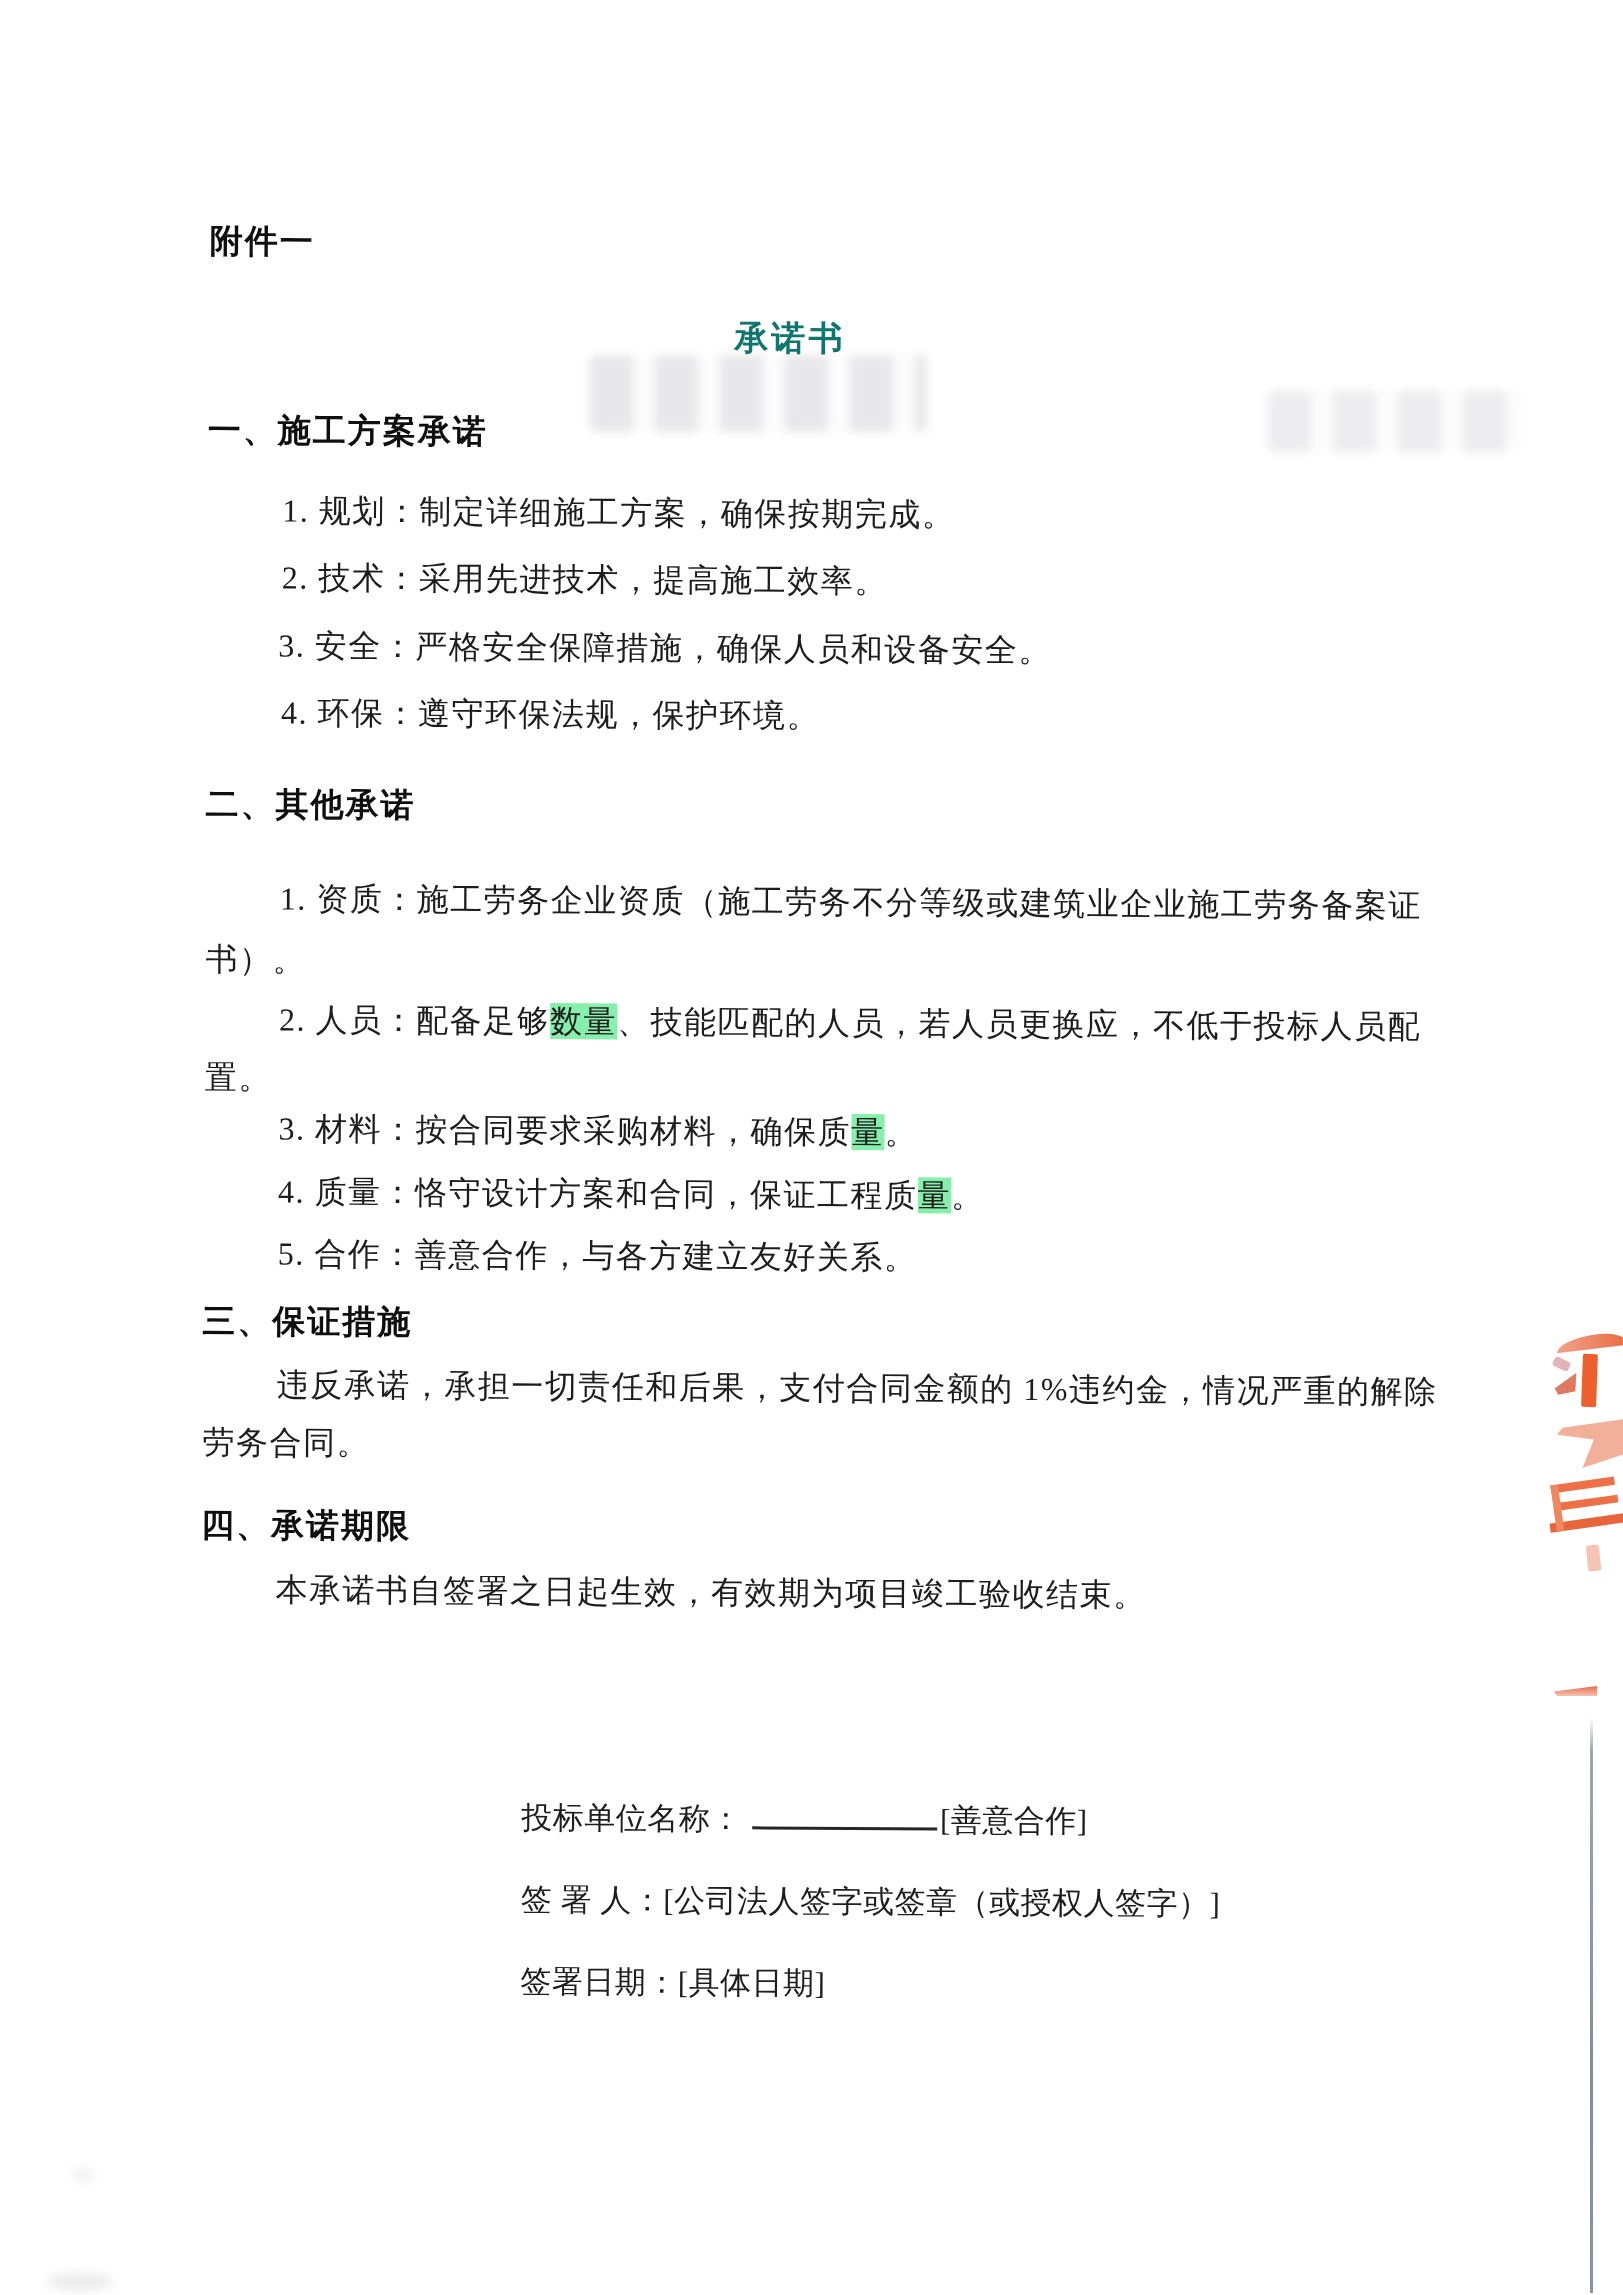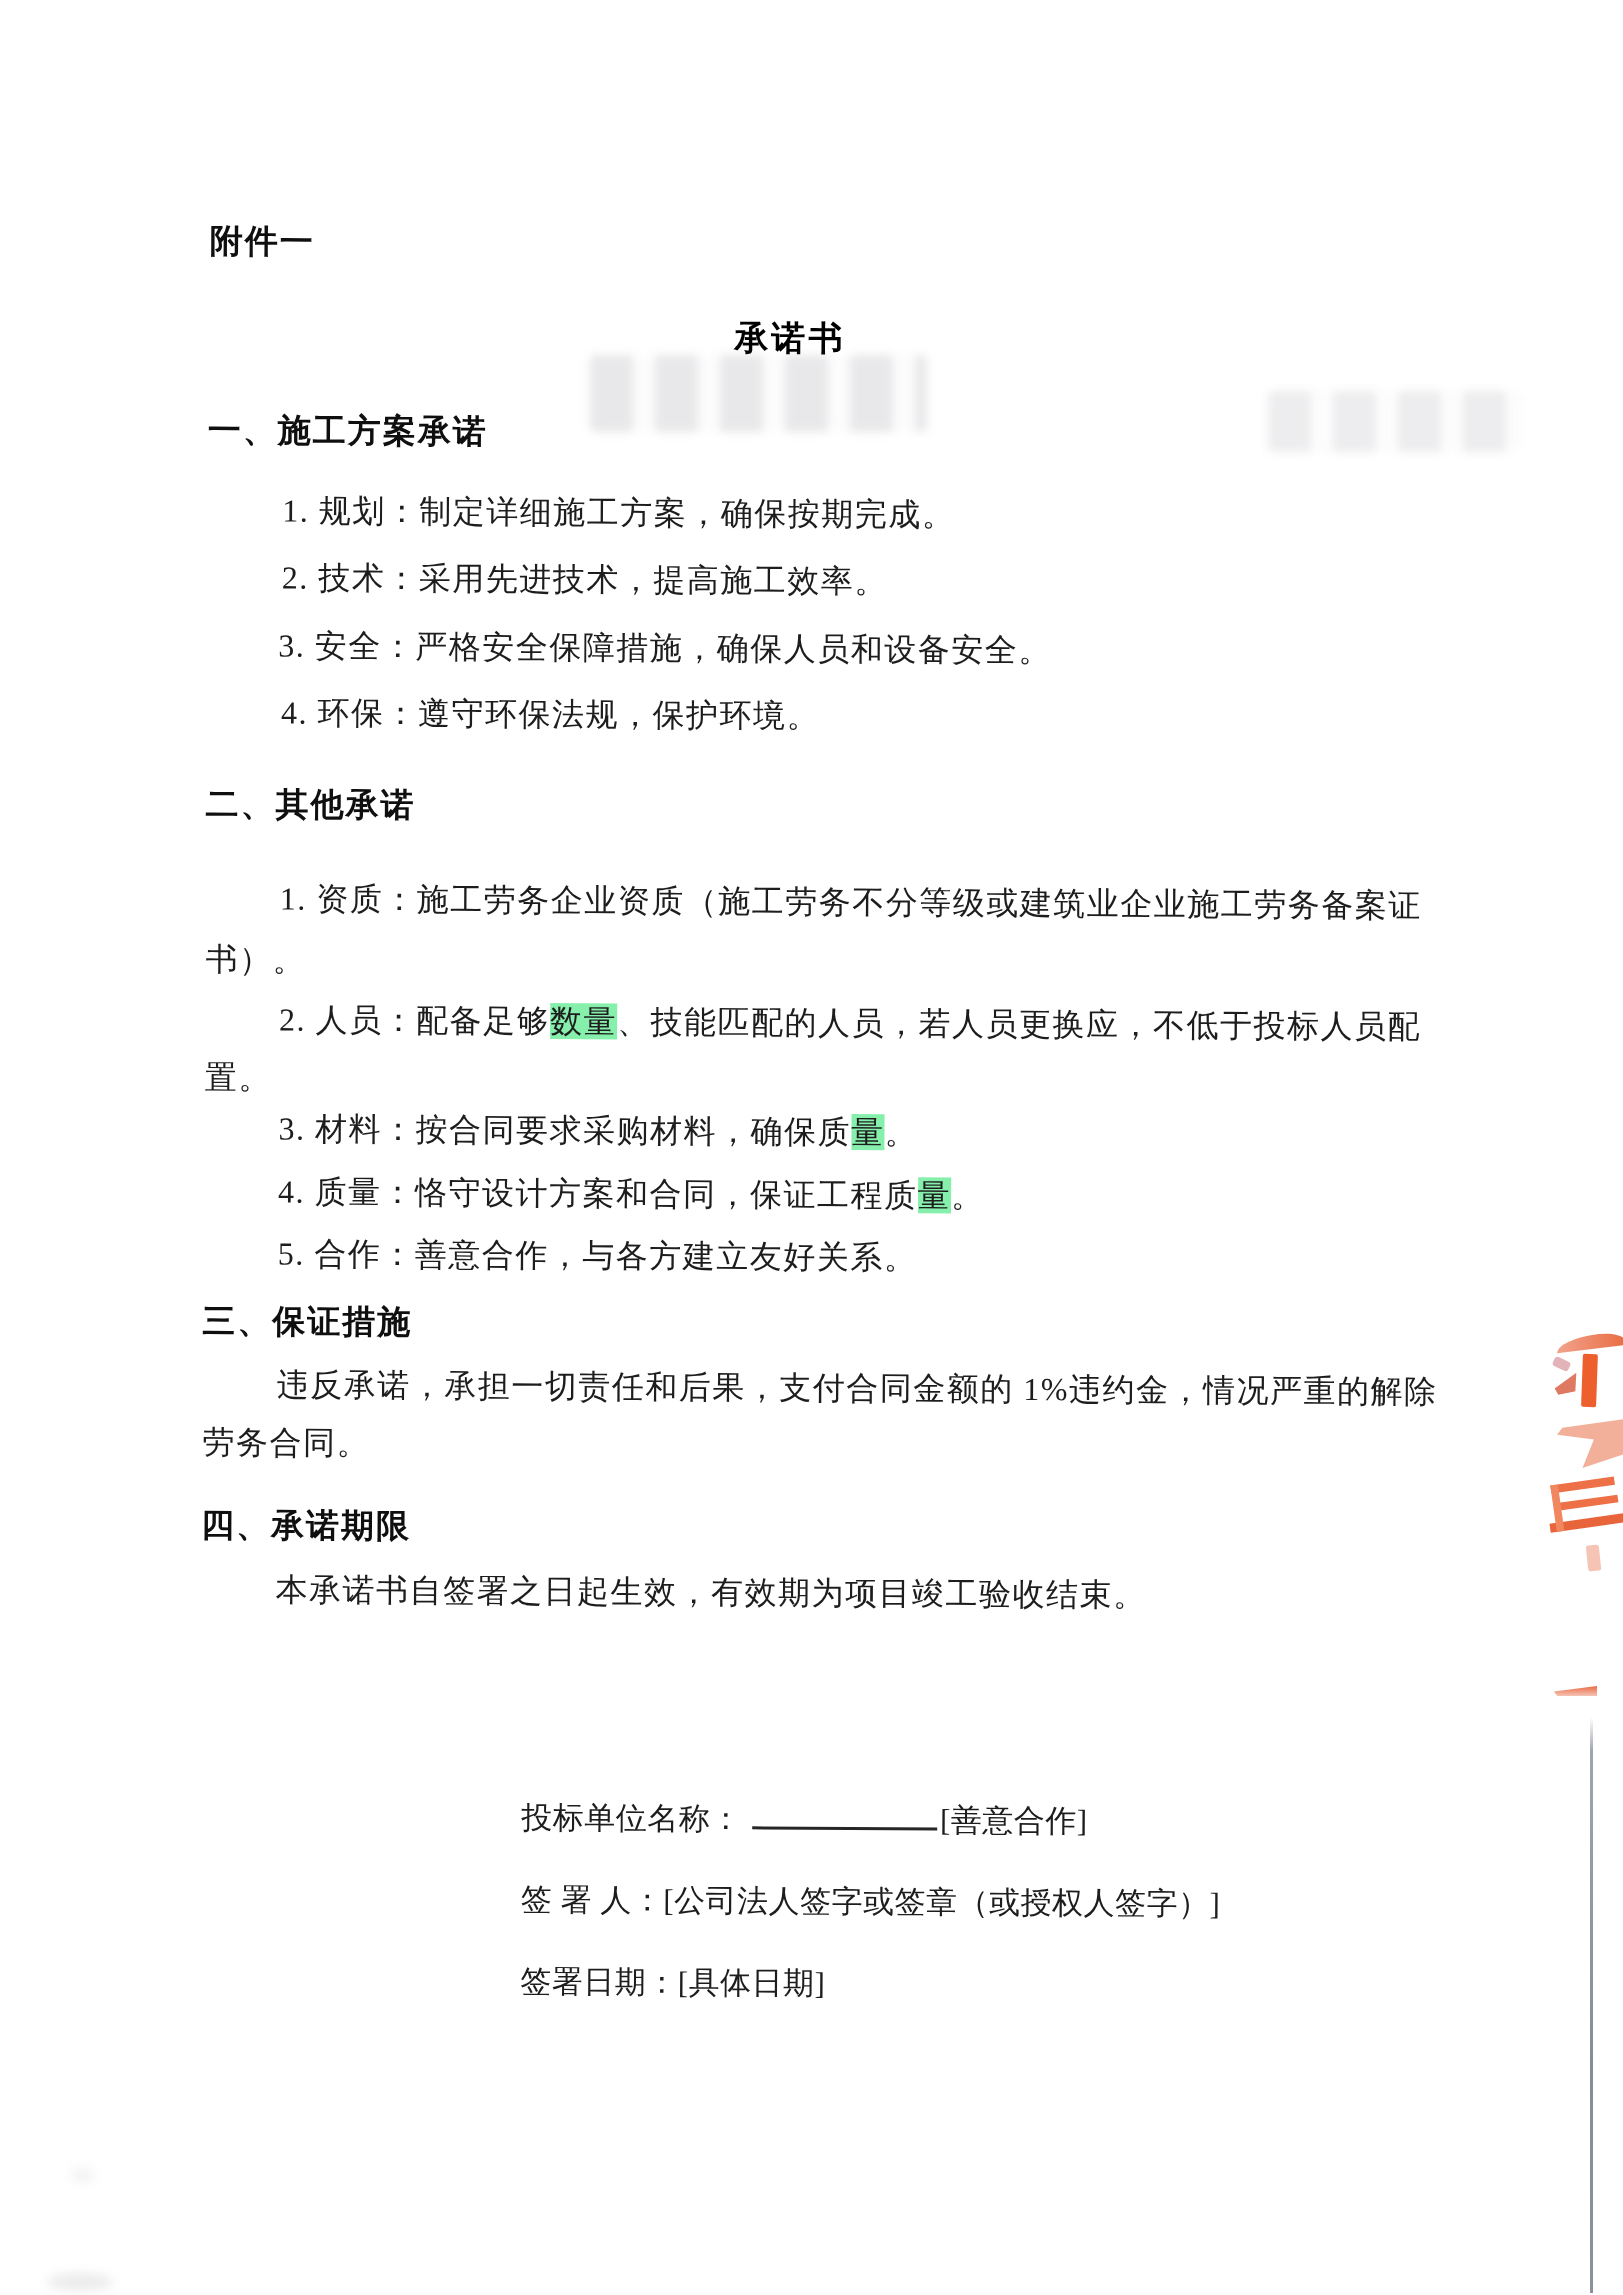--- a/index.html
+++ b/index.html
@@ -9,21 +9,21 @@
   }
   #text-layer {
     position:absolute; left:0; top:0; width:100%; height:100%;
     transform:rotate(0.35deg); transform-origin:210px 225px;
   }
   .line {
     position:absolute; white-space:nowrap; line-height:1.15;
     font-size:32px; letter-spacing:1.5px; color:#1d1d1d;
   }
   .hline { font-weight:bold; font-size:33px; letter-spacing:2px; color:#0f0f0f; }
-  .title-line { font-weight:bold; font-size:34px; letter-spacing:3.1px; color:#000000; }
+  .title-line { font-weight:bold; font-size:34px; letter-spacing:3.1px; color:#0f766e; }
   .sig-line { font-size:31px; letter-spacing:0.5px; color:#1d1d1d; }
   .hl { background:#86efac; }
   .blank-underline {
     display:inline-block; width:185px; height:28px;
     border-bottom:3.1px solid #262626; margin:0 3.1px 0 10.2px; vertical-align:baseline;
   }
   
   .artifact { position:absolute; pointer-events:none; }
   .bleed {
     background:repeating-linear-gradient(90deg, rgba(110,112,122,0.16) 0px 43px, rgba(110,112,122,0.02) 43px 65px);

